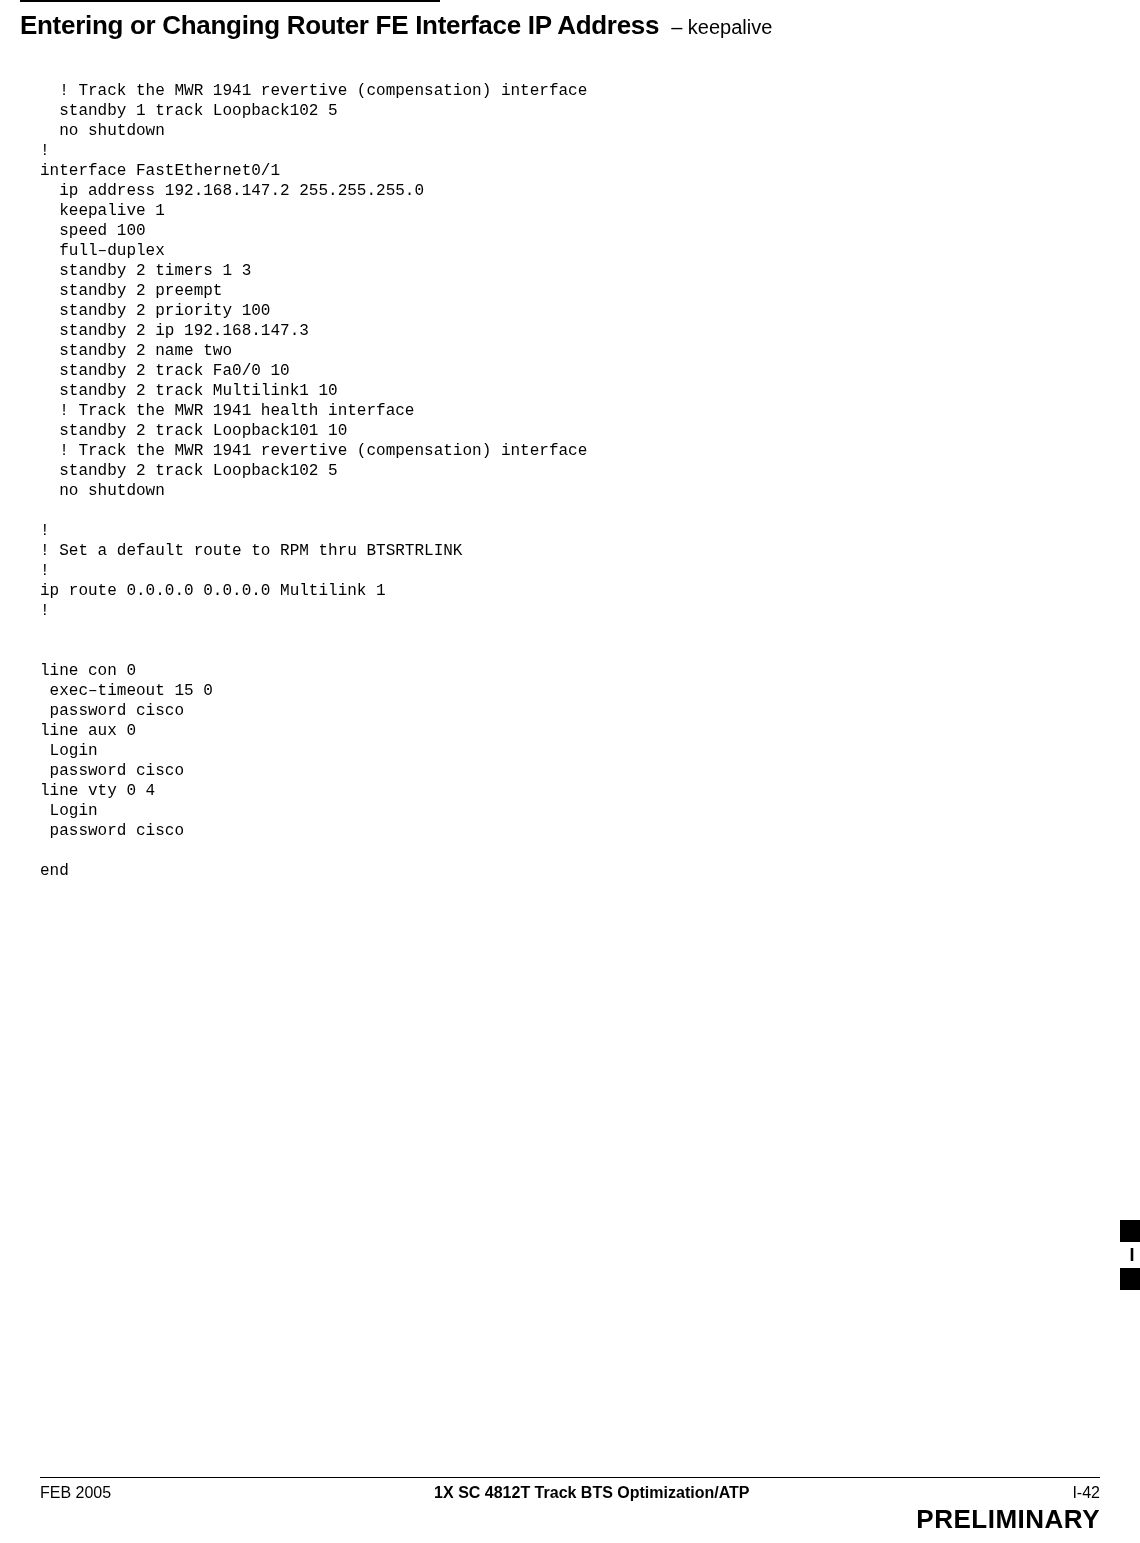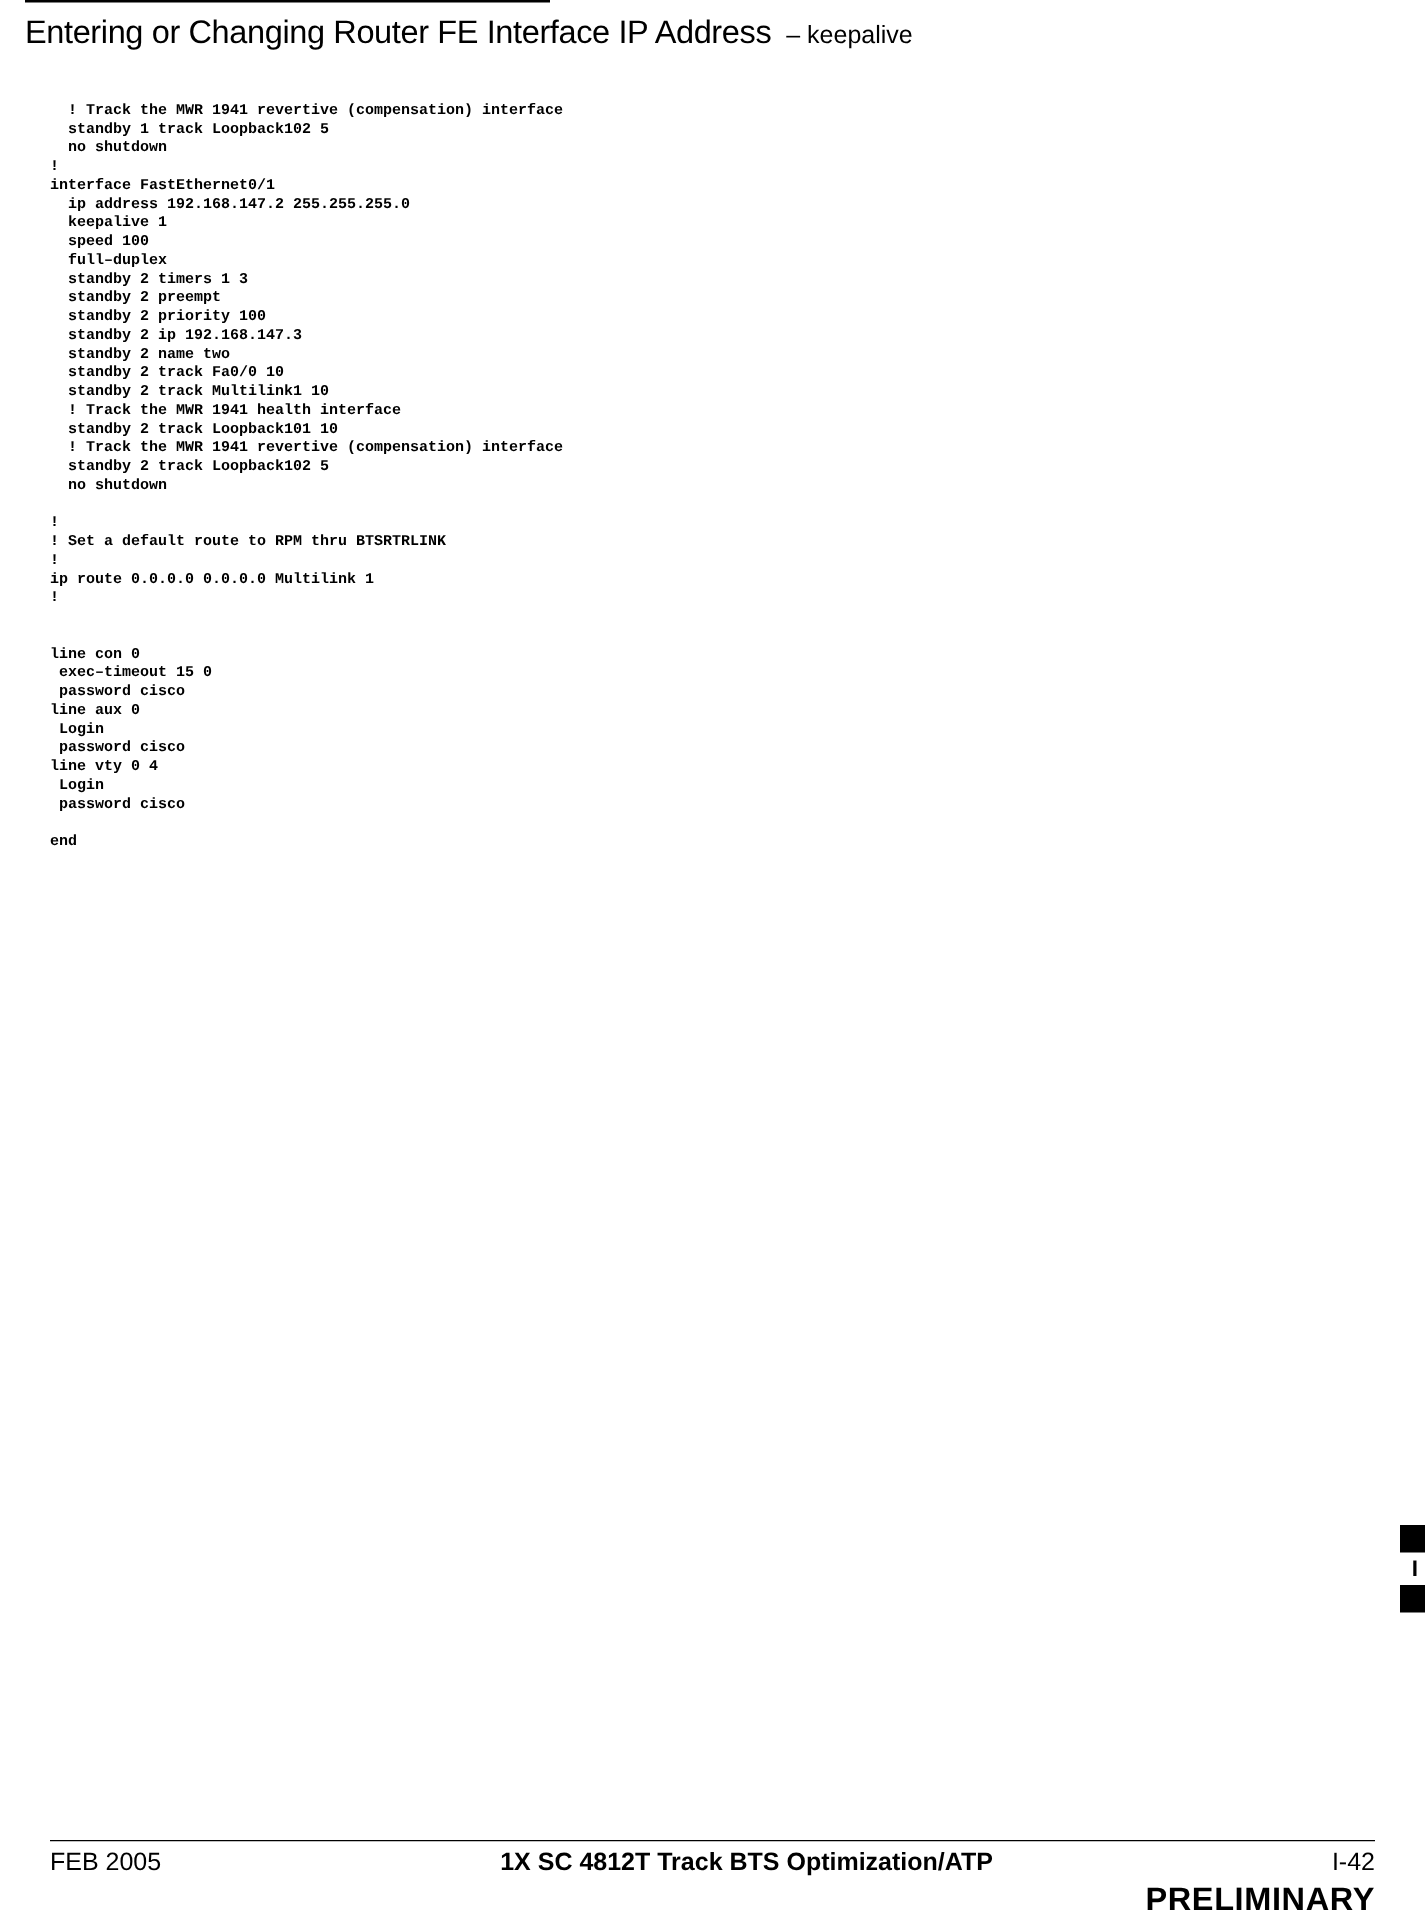--- a/index.html
+++ b/index.html
@@ -22,35 +22,34 @@
       margin-left: -20px;
       width: 420px;
     }
     .title-row {
       display: flex;
       align-items: baseline;
       margin-bottom: 40px;
       margin-left: -20px;
     }
     .title-main {
-      font-weight: normal;
+      font-weight: bold;
       font-size: 26px;
       letter-spacing: -0.3px;
     }
     .title-cont {
       font-size: 20px;
       margin-left: 12px;
     }
     .code-block {
       font-family: "Courier New", Courier, monospace;
-      font-size: 12px;
+      font-size: 16px;
       line-height: 1.25;
       white-space: pre;
       margin-left: 0px;
-      font-weight: bold;
     }
     .side-tab {
       position: absolute;
       right: -4px;
       top: 1220px;
       width: 24px;
       text-align: center;
     }
     .side-tab .blk {
       width: 24px;
@@ -71,21 +70,21 @@
       right: 40px;
     }
     .footer-rule {
       border-top: 1.5px solid #000;
       margin-bottom: 6px;
     }
     .footer-row {
       display: flex;
       justify-content: space-between;
       align-items: baseline;
-      font-size: 20px;
+      font-size: 16px;
     }
     .footer-left { }
     .footer-center {
       font-weight: bold;
       text-align: center;
       flex: 1;
     }
     .footer-right { }
     .footer-prelim {
       text-align: right;

